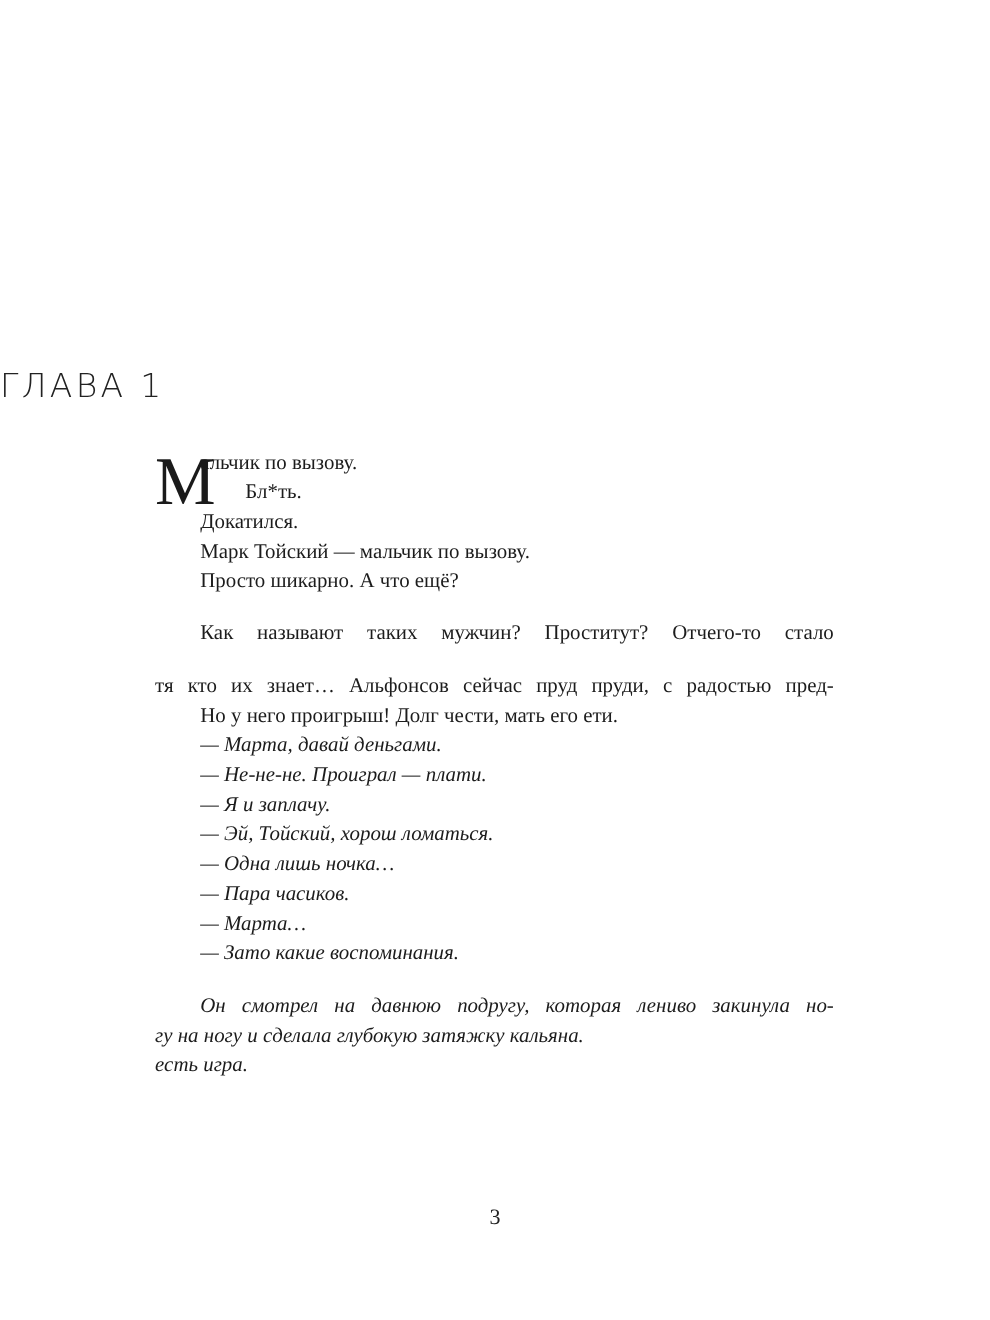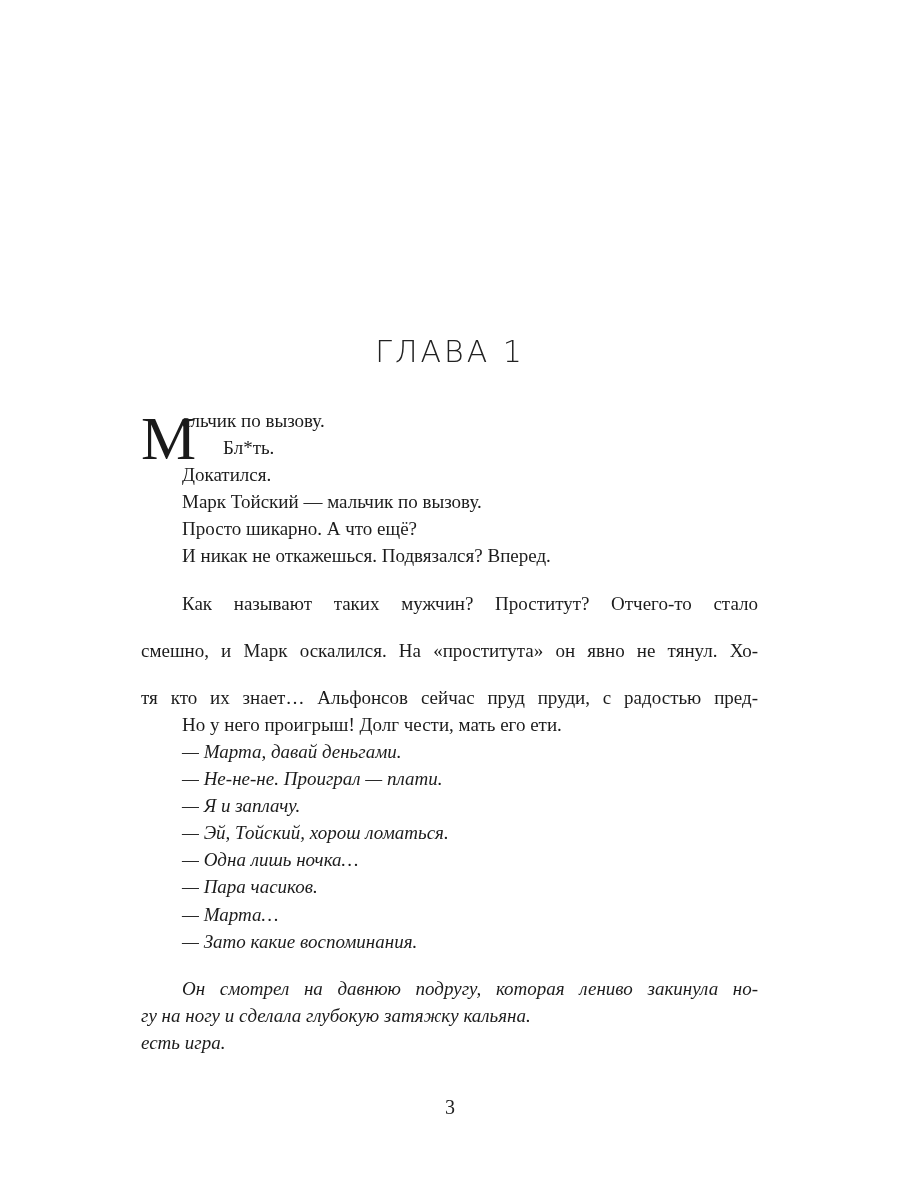--- a/index.html
+++ b/index.html
@@ -17,21 +17,20 @@
     .page {
       position: absolute;
       left: 0; top: 0;
       width: 900px; height: 1200px;
     }
     .chapter-title {
       position: absolute;
       left: 0;
       width: 900px;
       top: 334px;
-      text-align: center;
       font-family: "DejaVu Sans", sans-serif;
       font-weight: 300;
       font-size: 30px;
       letter-spacing: 3px;
       color: #222;
     }
     .text-block {
       position: absolute;
       left: 141px;
       top: 407px;
@@ -83,23 +82,21 @@
   <div class="chapter-title">ГЛАВА 1</div>
 
   <div class="text-block">
     <span class="dropcap">М</span>
 
     <div class="line dc-line">альчик по вызову.</div>
     <div class="line dc-line" style="padding-left:82px">Бл*ть.</div>
     <div class="line indent">Докатился.</div>
     <div class="line indent">Марк Тойский — мальчик по вызову.</div>
     <div class="line indent">Просто шикарно. А что ещё?</div>
-    <div class="line indent">И никак не откажешься. Подвязался? Вперед.</div>
     <div class="line indent justify">Как называют таких мужчин? Проститут? Отчего-то стало</div>
-    <div class="line justify">смешно, и Марк оскалился. На «проститута» он явно не тянул. Хо-</div>
     <div class="line justify">тя кто их знает… Альфонсов сейчас пруд пруди, с радостью пред-</div>
     <div class="line indent">Но у него проигрыш! Долг чести, мать его ети.</div>
     <div class="line indent italic">— Марта, давай деньгами.</div>
     <div class="line indent italic">— Не-не-не. Проиграл — плати.</div>
     <div class="line indent italic">— Я и заплачу.</div>
     <div class="line indent italic">— Эй, Тойский, хорош ломаться.</div>
     <div class="line indent italic">— Одна лишь ночка…</div>
     <div class="line indent italic">— Пара часиков.</div>
     <div class="line indent italic">— Марта…</div>
     <div class="line indent italic">— Зато какие воспоминания.</div>

